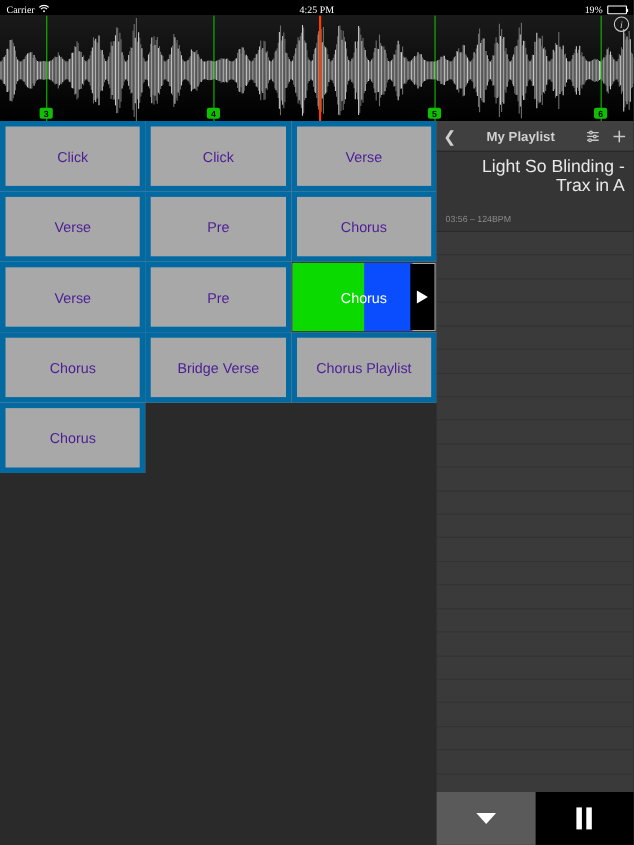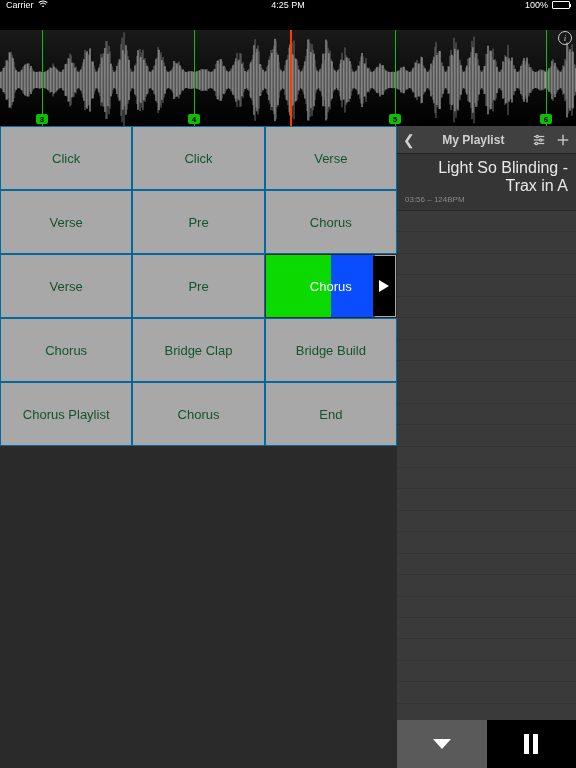--- a/index.html
+++ b/index.html
@@ -1,20 +1,20 @@
 <!DOCTYPE html>
 <html><head>
 <meta charset="utf-8">
 <style>
   * { box-sizing: border-box; margin: 0; padding: 0; }
   html, body { width: 576px; height: 768px; overflow: hidden; font-family: -apple-system, Helvetica, Arial, sans-serif; background: #2a2a2a; }
   .root { width: 576px; height: 768px; display: flex; flex-direction: column; background:#2a2a2a; }
 
   
-  .status-bar { height: 30px; background:#000; color:#fff; font-size:9px; display:flex; align-items:flex-start; justify-content:space-between; padding:0 6px; }
+  .status-bar { height: 14px; background:#000; color:#fff; font-size:9px; display:flex; align-items:flex-end; justify-content:space-between; padding:0 6px;font-family:Liberation Serif, serif; }
   .status-left, .status-right { display:flex; align-items:center; gap:4px; }
   .status-center { position:absolute; left:50%; transform:translateX(-50%); font-size:9px; }
   .wifi-icon svg { width:10px; height:8px; }
   .battery { display:flex; align-items:center; gap:2px; }
   .battery-shell { width:18px; height:8px; border:1px solid #fff; border-radius:1px; position:relative; }
   .battery-shell::after { content:""; position:absolute; right:-2px; top:2px; width:1px; height:3px; background:#fff; }
   .battery-fill { background:#fff; width:100%; height:100%; }
 
   
   .waveform {
@@ -25,38 +25,38 @@
   .playhead { position:absolute; top:0; bottom:0; width:2px; background:#ff3b00; left:290px; }
   .marker { position:absolute; bottom:2px; background:#0fbf00; color:#000; font-size:8px; font-weight:600; width:12px; height:10px; border-radius:2px; display:flex; align-items:center; justify-content:center; }
   .markerline { position:absolute; top:0; bottom:0; width:1px; background:#0fbf00; }
   .info-btn { position:absolute; top:1px; right:4px; width:14px; height:14px; border:1px solid #ccc; border-radius:50%; color:#ccc; font-size:9px; display:flex; align-items:center; justify-content:center; font-style:italic; font-family:Georgia,serif; }
 
   
   .main { flex:1; display:flex; }
 
   
   .grid { width:397px; display:grid; grid-template-columns:repeat(3,1fr); grid-auto-rows:64px; background:#2a2a2a; }
-  .cell { background:#a8a8a8; border:1px solid #0369a1; display:flex; align-items:center; justify-content:center; font-size:13px; color:#14532d; cursor:pointer; text-align:center; padding:0 4px; }
+  .cell { background:#a8a8a8; border:5px solid #0369a1; display:flex; align-items:center; justify-content:center; font-size:13px; color:#4c1d95; cursor:pointer; text-align:center; padding:0 4px; }
   .cell-active-wrap { position:relative; display:flex; align-items:center; }
   .cell-active-wrap .half-a { position:absolute; left:0; top:0; bottom:0; width:50%; background:#0BDA00; }
   .cell-active-wrap .half-b { position:absolute; left:50%; top:0; bottom:0; width:34%; background:#0a4dff; }
   .cell-active-wrap .play { position:absolute; right:1px; top:1px; bottom:1px; width:22px; background:#000; display:flex; align-items:center; justify-content:center; }
   .cell-active-wrap .label { position:relative; z-index:2; width:100%; text-align:center; color:#fff; font-size:13px; }
   .cell-active-wrap { background:#a8a8a8; border:1px solid #2a2a2a; }
 
   
   .panel { flex:1; background:#3a3a3a; display:flex; flex-direction:column; }
   .panel-header { height:28px; background:#404040; display:flex; align-items:center; justify-content:space-between; padding:0 6px; color:#d0d0d0; font-size:12px; border-bottom:1px solid #222; }
   .panel-header .title { font-weight:700; }
   .panel-header-left, .panel-header-right { display:flex; align-items:center; gap:10px; }
   .chev { font-size:14px; line-height:1; }
   .hicon svg { width:14px; height:14px; display:block; }
   .track { padding:5px 8px 6px; background:#353535; border-bottom:1px solid #2a2a2a; }
   .track-title { color:#e8e8e8; font-size:16px;text-align:right; }
-  .track-meta { color:#8a8a8a; font-size:8px; margin-top:0; }
+  .track-meta { color:#8a8a8a; font-size:8px; margin-top:16px; }
   .rows { flex:1; background:#3a3a3a; display:flex; flex-direction:column; }
   .row { flex:1; min-height:20px; border-bottom:1px solid #333; }
 
   
   .bottombar { position:absolute; bottom:0; right:0; height:48px; width:179px; display:flex; }
   .bb-btn { flex:1; display:flex; align-items:center; justify-content:center; cursor:pointer; }
   .bb-collapse { background:#5a5a5a; }
   .bb-pause { background:#000; }
 </style>
 </head>
@@ -68,21 +68,21 @@
     <div class="status-left">
       <span>Carrier</span>
       <span class="wifi-icon">
         <svg viewBox="0 0 12 9">
             <path d="M6 8.2a1 1 0 100-2 1 1 0 000 2zM3.2 5.3a4 4 0 015.6 0l.9-.9a5.3 5.3 0 00-7.4 0l.9.9zM1.3 3.4a6.7 6.7 0 019.4 0l.9-.9a8 8 0 00-11.2 0l.9.9z" fill="#fff"></path>
           </svg>
       </span>
     </div>
     <div class="status-center">4:25 PM</div>
     <div class="status-right">
-      <span>100%</span>
+      <span>19%</span>
       <span class="battery">
         <span class="battery-shell"><span class="battery-fill"></span></span>
       </span>
     </div>
   </div>
 
   <div class="waveform">
     <svg class="wave-svg" viewBox="0 0 576 96" preserveAspectRatio="none">
         <g>
           <line x1="-110" x2="-110" y1="42" y2="58" stroke="#c8c8c8" stroke-width="1"></line>
@@ -839,25 +839,23 @@
           <div class="half-a"></div>
           <div class="half-b"></div>
           <div class="play">
             <svg width="12" height="14" viewBox="0 0 12 14">
               <polygon points="1,1 11,7 1,13" fill="#fff"></polygon>
             </svg>
           </div>
           <div class="label">Chorus</div>
         </div>
         <div class="cell">Chorus</div>
-        <div class="cell">Bridge Clap</div>
-        <div class="cell">Bridge Build</div>
+        <div class="cell">Bridge Verse</div>
         <div class="cell">Chorus Playlist</div>
         <div class="cell">Chorus</div>
-        <div class="cell">End</div>
       </div>
 
     <div class="panel">
       <div class="panel-header">
         <div class="panel-header-left">
           <span class="chev">❮</span>
         </div>
         <span class="title">My Playlist</span>
         <div class="panel-header-right">
           <span class="hicon">

